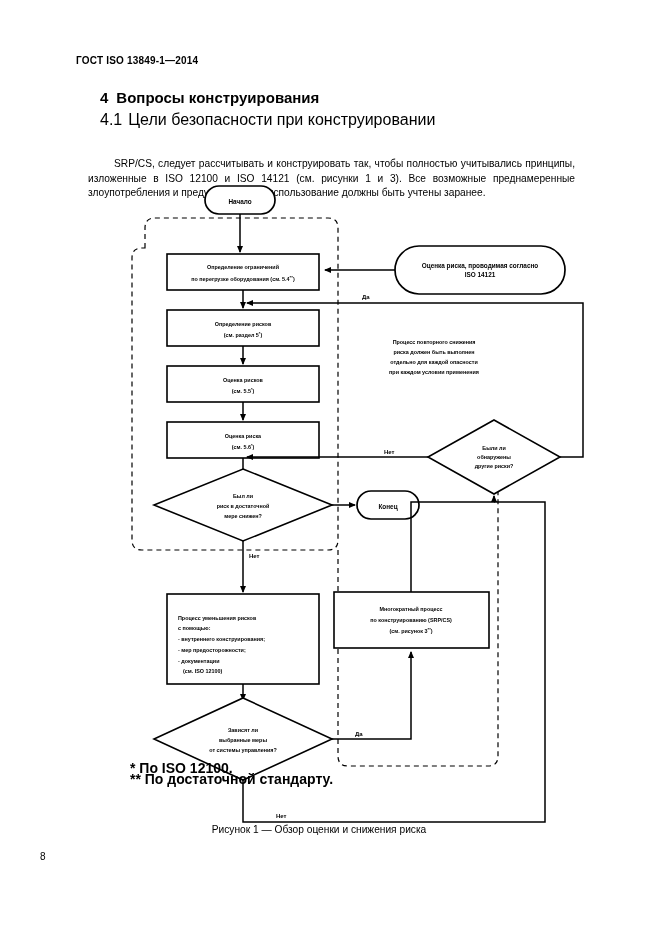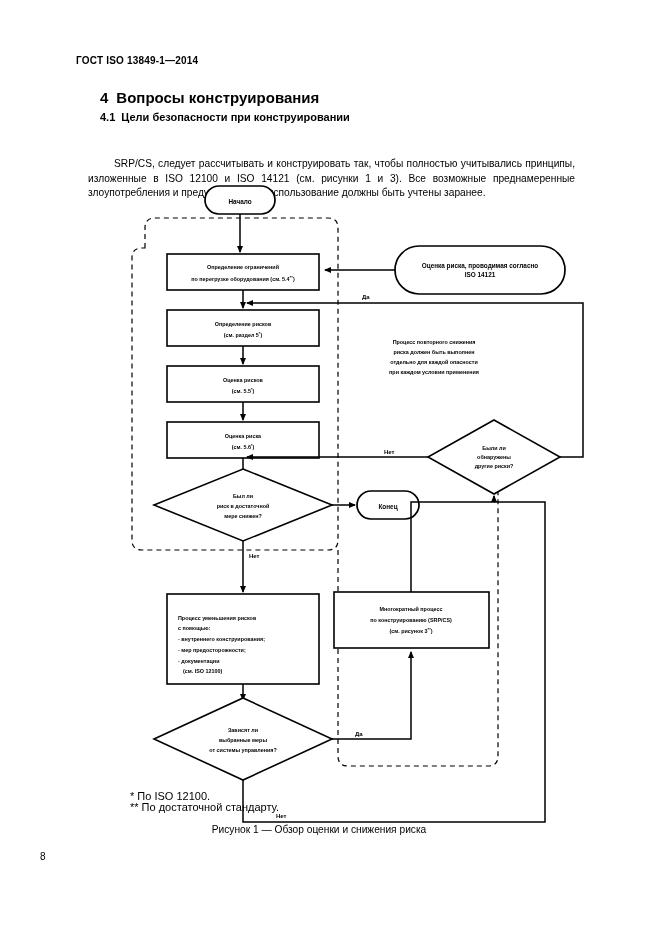--- a/index.html
+++ b/index.html
@@ -40,22 +40,22 @@
     top: 89px;
     font-size: 15px;
     font-weight: bold;
   }
   .h1 .num { margin-right: 8px; }
 
   .h2 {
     position: absolute;
     left: 100px;
     top: 111px;
-    font-size: 11px;
-    font-weight: bold;
+    font-size: 16px;
+    font-weight: normal;
   }
   .h2 .num { margin-right: 6px; }
 
   .para {
     position: absolute;
     left: 88px;
     top: 133px;
     width: 487px;
     font-size: 10.2px;
     line-height: 14.6px;
@@ -79,23 +79,23 @@
     left: 0;
     top: 824px;
     width: 638px;
     text-align: center;
     font-size: 10.2px;
   }
 
   .footnotes {
     position: absolute;
     left: 130px;
-    top: 791px;
-    font-size: 11px;
-    font-weight: normal;
+    top: 763px;
+    font-size: 14px;
+    font-weight: bold;
     line-height: 11px;
   }
 
   
   text {
     font-family: "Liberation Sans", sans-serif;
     fill: #000;
   }
   .nodelabel {
     font-size: 5.4px;

